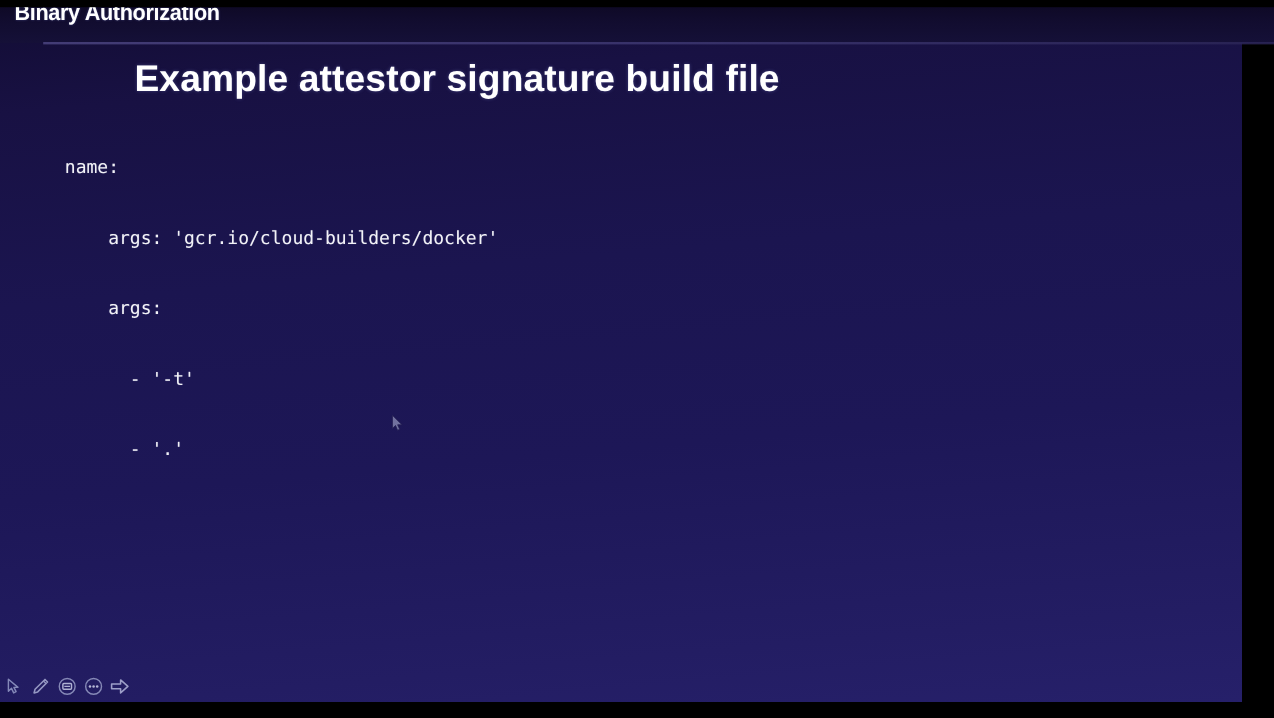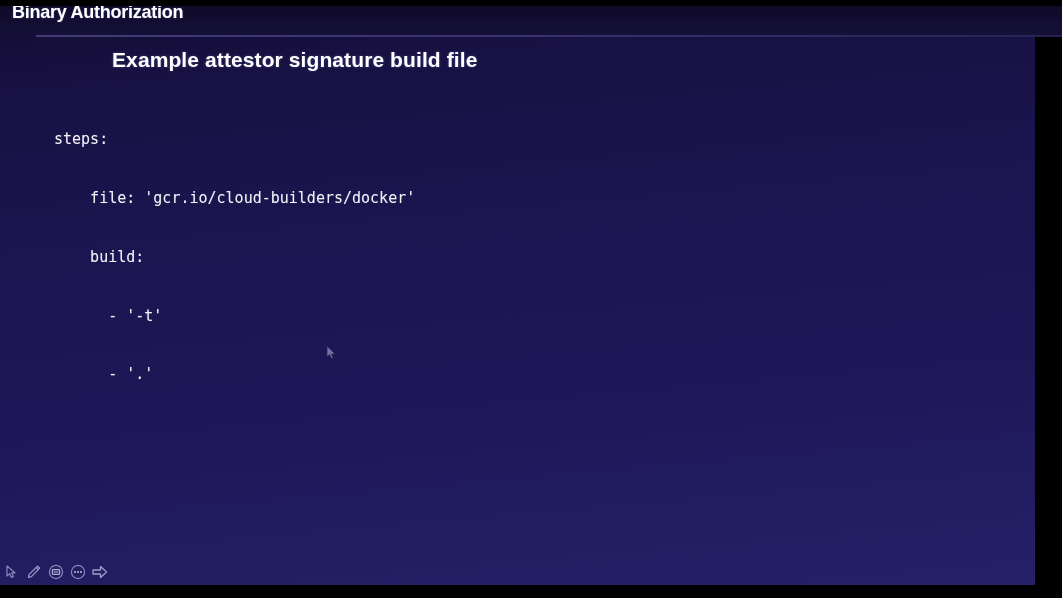--- a/index.html
+++ b/index.html
@@ -77,21 +77,21 @@
   }
 
   
   #slide-title {
     position: absolute;
     top: 48px;
     left: 112px;
     color: #ffffff;
     font-family: "Liberation Sans", sans-serif;
     font-weight: bold;
-    font-size: 21px;
+    font-size: 31px;
     letter-spacing: 0.1px;
     white-space: nowrap;
     text-shadow: 0 0 3px rgba(140,150,230,0.35);
   }
 
   
   #code {
     position: absolute;
     top: 91px;
     left: 54px;
@@ -147,23 +147,23 @@
   <div id="canvas">
 
     <div id="header">
       <div id="header-title">Binary Authorization</div>
     </div>
     <div id="header-divider"></div>
 
     <div id="slide-title">Example attestor signature build file</div>
 
     <div id="code">
-      <span class="ln">steps:</span>
-      <span class="ln">    file: 'gcr.io/cloud-builders/docker'</span>
-      <span class="ln">    build:</span>
+      <span class="ln">name:</span>
+      <span class="ln">    args: 'gcr.io/cloud-builders/docker'</span>
+      <span class="ln">    args:</span>
       <span class="ln">      - '-t'</span>
       <span class="ln">      - '.'</span>
       
       
       
       
       
       
       
       

